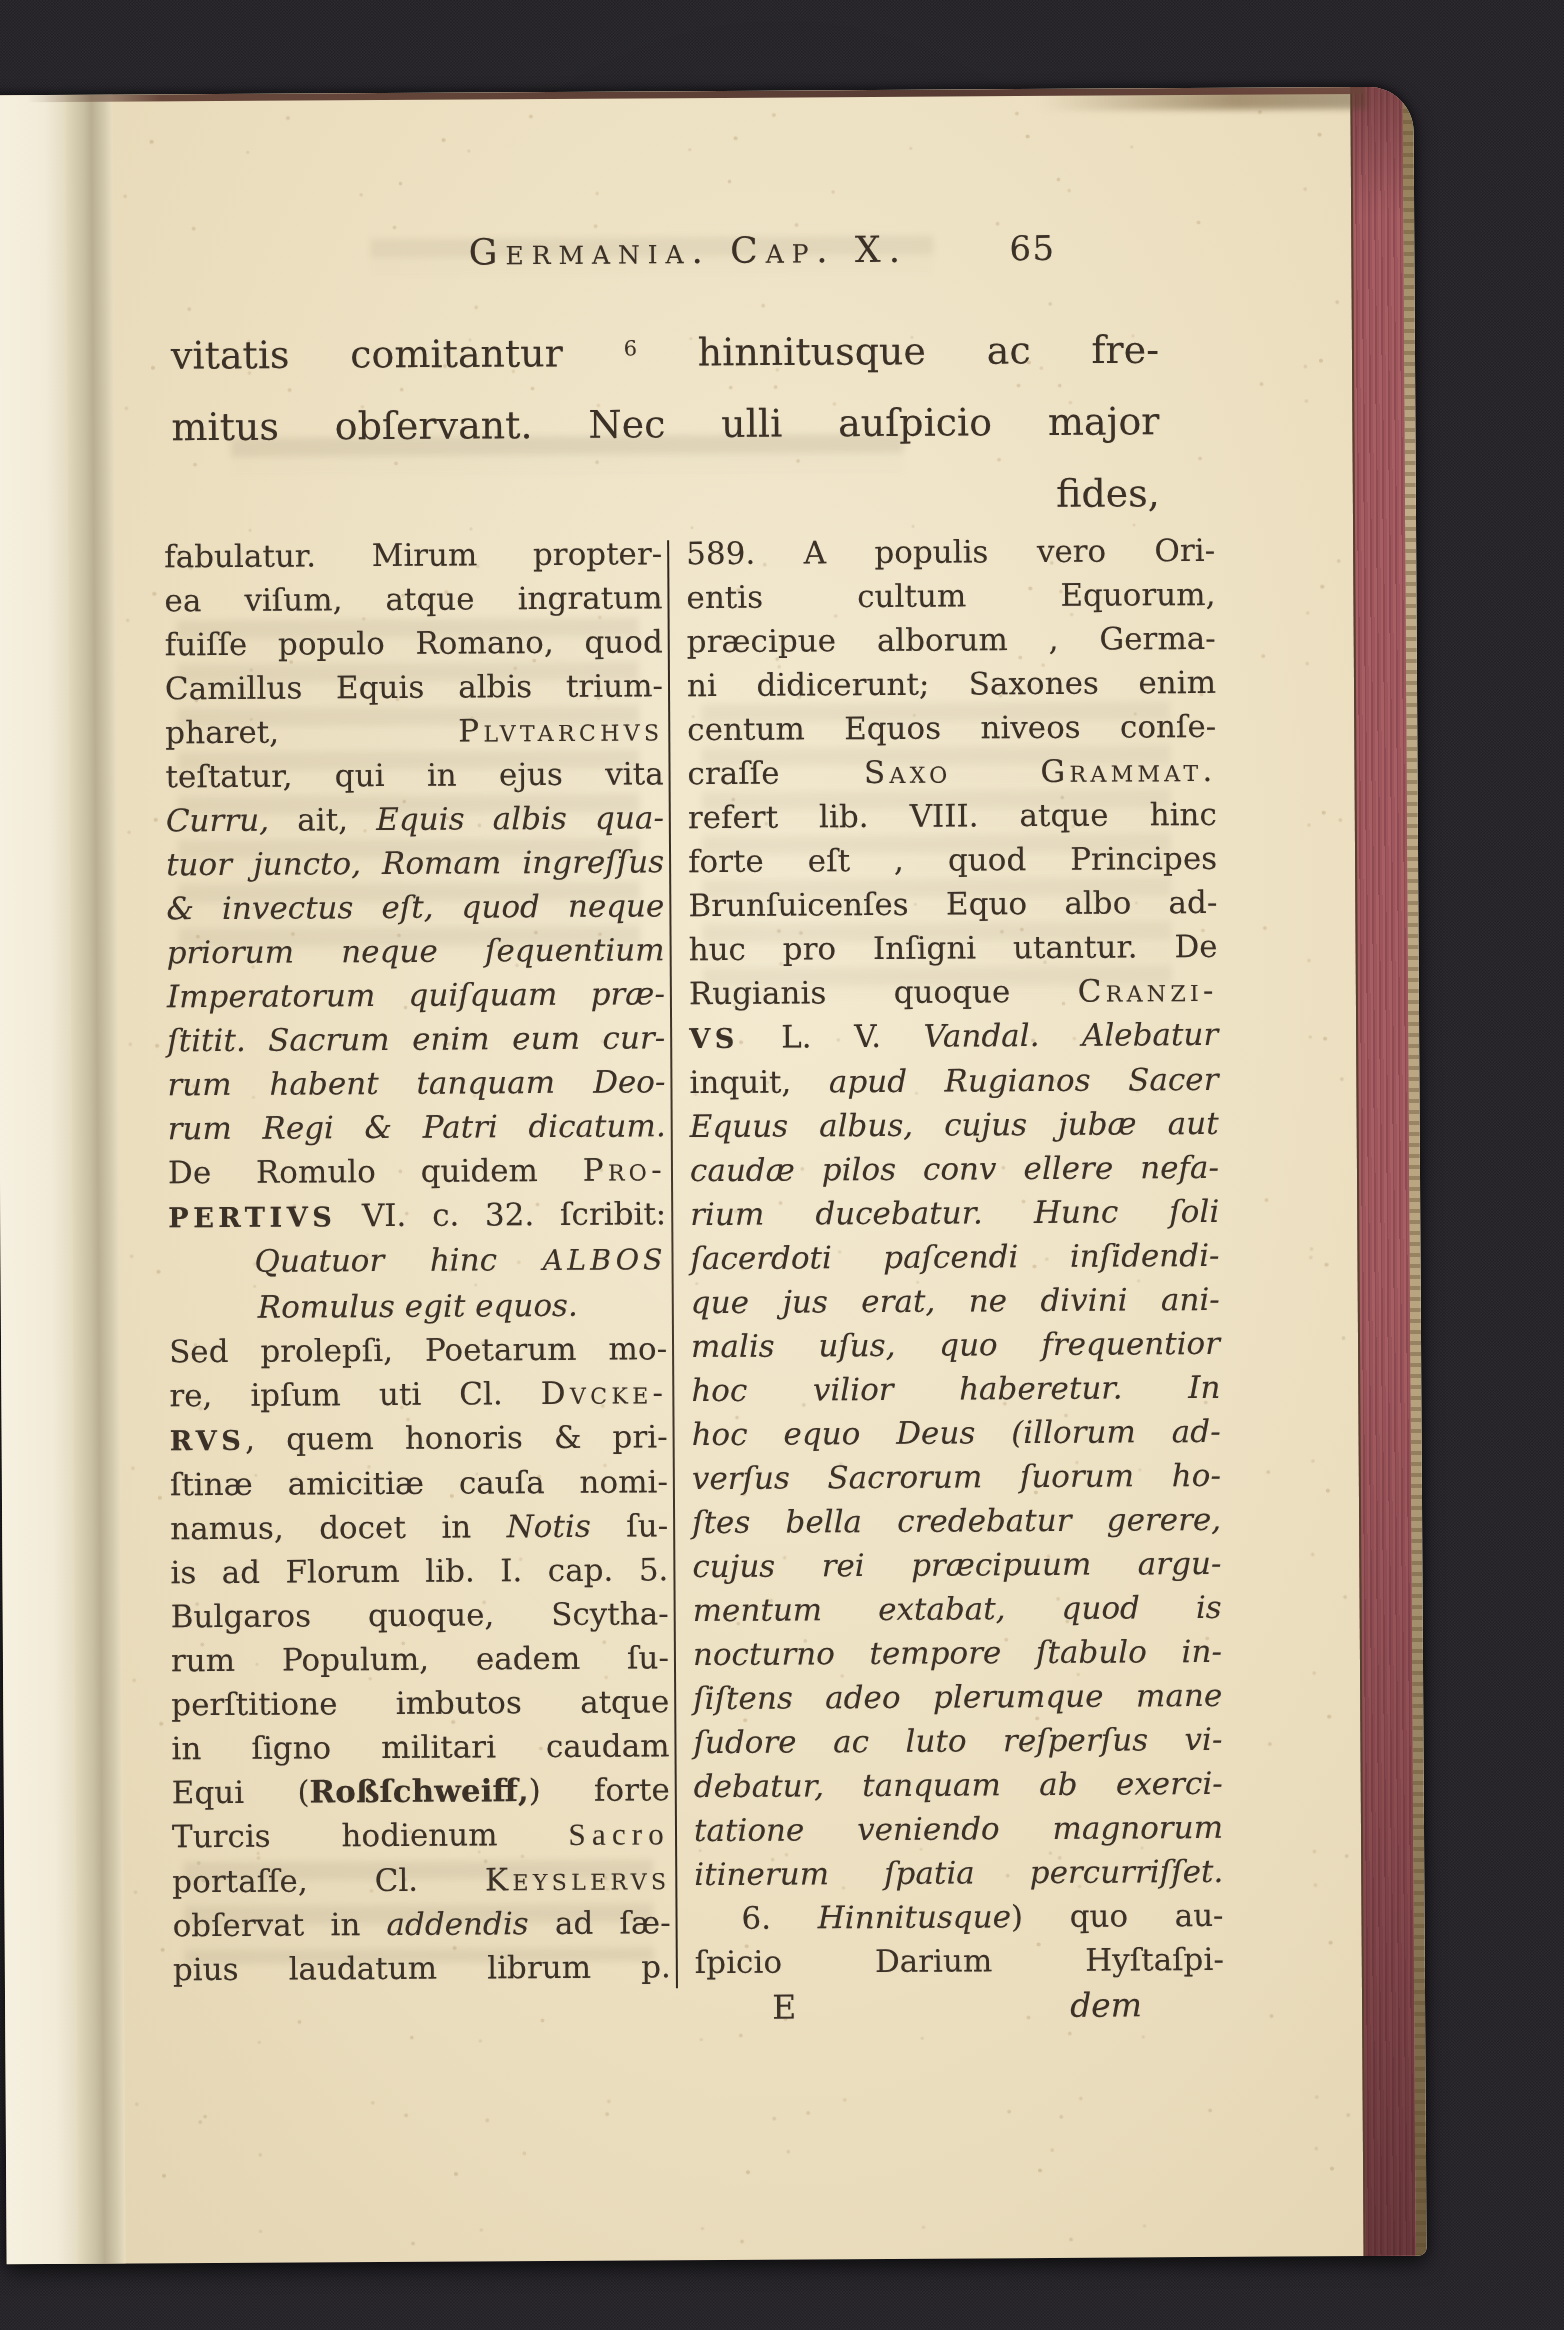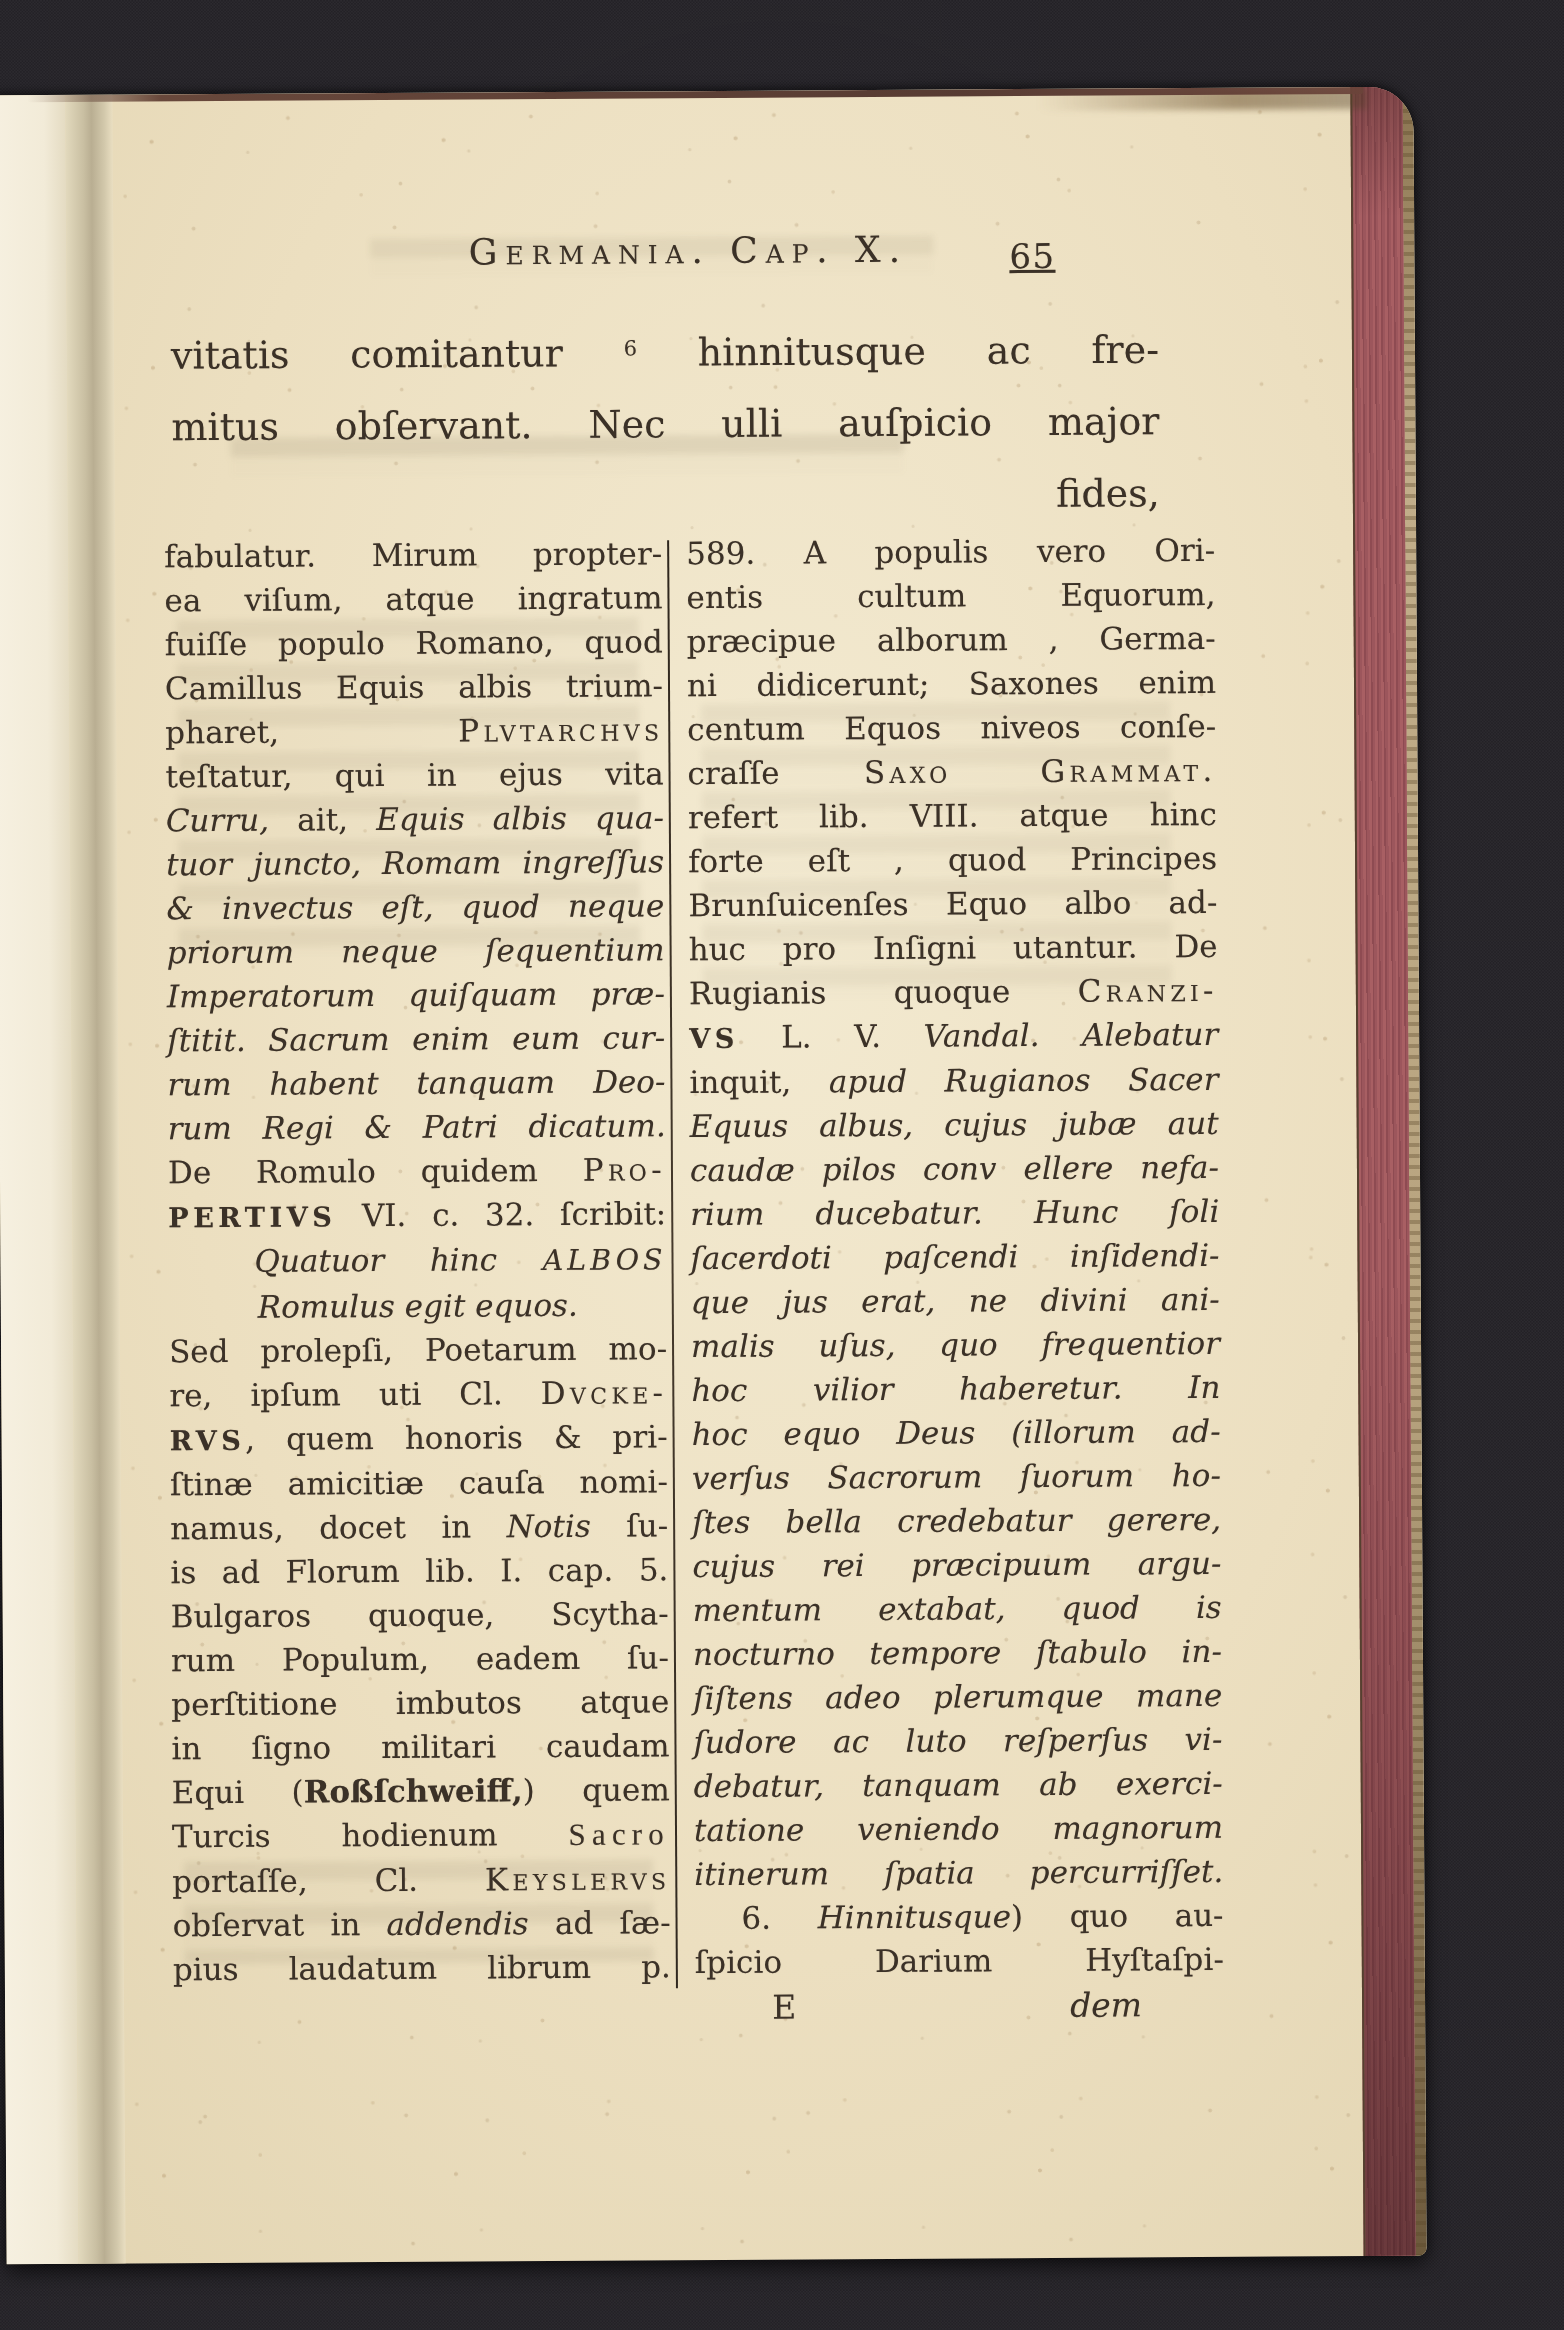--- a/index.html
+++ b/index.html
@@ -59,21 +59,21 @@
     background:repeating-linear-gradient(180deg, rgba(139,128,100,.30) 0 19px, rgba(139,128,100,.04) 19px 44px);}
   .g1{left:235px;top:344px;width:673px;height:39px;opacity:.55;}
   .g2{left:376px;top:146px;width:563px;height:38px;opacity:.4;}
   .g3{left:180px;top:526px;width:462px;height:336px;opacity:.4;}
   .g4{left:704px;top:613px;width:469px;height:297px;opacity:.32;}
   .g5{left:180px;top:1768px;width:469px;height:102px;opacity:.45;}
   
   .ink{color:#3b3127;text-shadow:0 0 0.8px rgba(60,48,36,.35);z-index:2;}
   .running-head{position:absolute;left:168px;top:139px;width:1052px;text-align:center;
     font-size:36px;font-variant:small-caps;letter-spacing:.22em;}
-  .pagenum{position:absolute;left:847px;top:8px;font-size:34px;letter-spacing:.04em;font-variant:normal;text-decoration:underline;}
+  .pagenum{position:absolute;left:847px;top:0;font-size:34px;letter-spacing:.04em;font-variant:normal;}
   .intro{position:absolute;left:176px;top:221px;width:988px;font-size:38px;}
   .intro .line{line-height:72px;}
   .col{position:absolute;top:440px;font-size:31px;}
   .col .line{line-height:44px;}
   .col-left{left:168px;width:498px;}
   .col-right{left:690px;width:529px;}
   .divider{position:absolute;left:671px;top:449px;width:2.3px;height:1448px;z-index:2;
     background:linear-gradient(180deg,#2e261d 0%,#463a2c 50%,#30281f 100%);}
   .footer-row{position:absolute;left:168px;top:1897px;width:1052px;height:55px;font-size:33px;}
   .sig{position:absolute;left:599px;}
@@ -136,21 +136,21 @@
       <div class="line al-j"><span class="s-r">Sed prolepſi, Poetarum mo-</span></div>
       <div class="line al-j"><span class="s-r">re, ipſum uti Cl. </span><span class="s-sc">Dvcke-</span></div>
       <div class="line al-j"><span class="s-c">RVS</span><span class="s-r">, quem honoris &amp; pri-</span></div>
       <div class="line al-j"><span class="s-r">ſtinæ amicitiæ cauſa nomi-</span></div>
       <div class="line al-j"><span class="s-r">namus, docet in </span><span class="s-i">Notis</span><span class="s-r"> ſu-</span></div>
       <div class="line al-j"><span class="s-r">is ad Florum lib. I. cap. 5.</span></div>
       <div class="line al-j"><span class="s-r">Bulgaros quoque, Scytha-</span></div>
       <div class="line al-j"><span class="s-r">rum Populum, eadem ſu-</span></div>
       <div class="line al-j"><span class="s-r">perſtitione imbutos atque</span></div>
       <div class="line al-j"><span class="s-r">in ſigno militari caudam</span></div>
-      <div class="line al-j"><span class="s-r">Equi (</span><span class="s-f">Roßſchweiff,</span><span class="s-r">) quem</span></div>
+      <div class="line al-j"><span class="s-r">Equi (</span><span class="s-f">Roßſchweiff,</span><span class="s-r">) forte</span></div>
       <div class="line al-j"><span class="s-r">Turcis hodienum </span><span class="s-w">Sacro</span></div>
       <div class="line al-j"><span class="s-r">portaſſe, Cl. </span><span class="s-sc">Keyslervs</span></div>
       <div class="line al-j"><span class="s-r">obſervat in </span><span class="s-i">addendis</span><span class="s-r"> ad ſæ-</span></div>
       <div class="line al-j"><span class="s-r">pius laudatum librum p.</span></div>
     </div>
   <div class="divider"></div>
   <div class="col col-right ink" id="col-right">
       <div class="line al-j"><span class="s-r">589. A populis vero Ori-</span></div>
       <div class="line al-j"><span class="s-r">entis cultum Equorum,</span></div>
       <div class="line al-j"><span class="s-r">præcipue alborum , Germa-</span></div>

